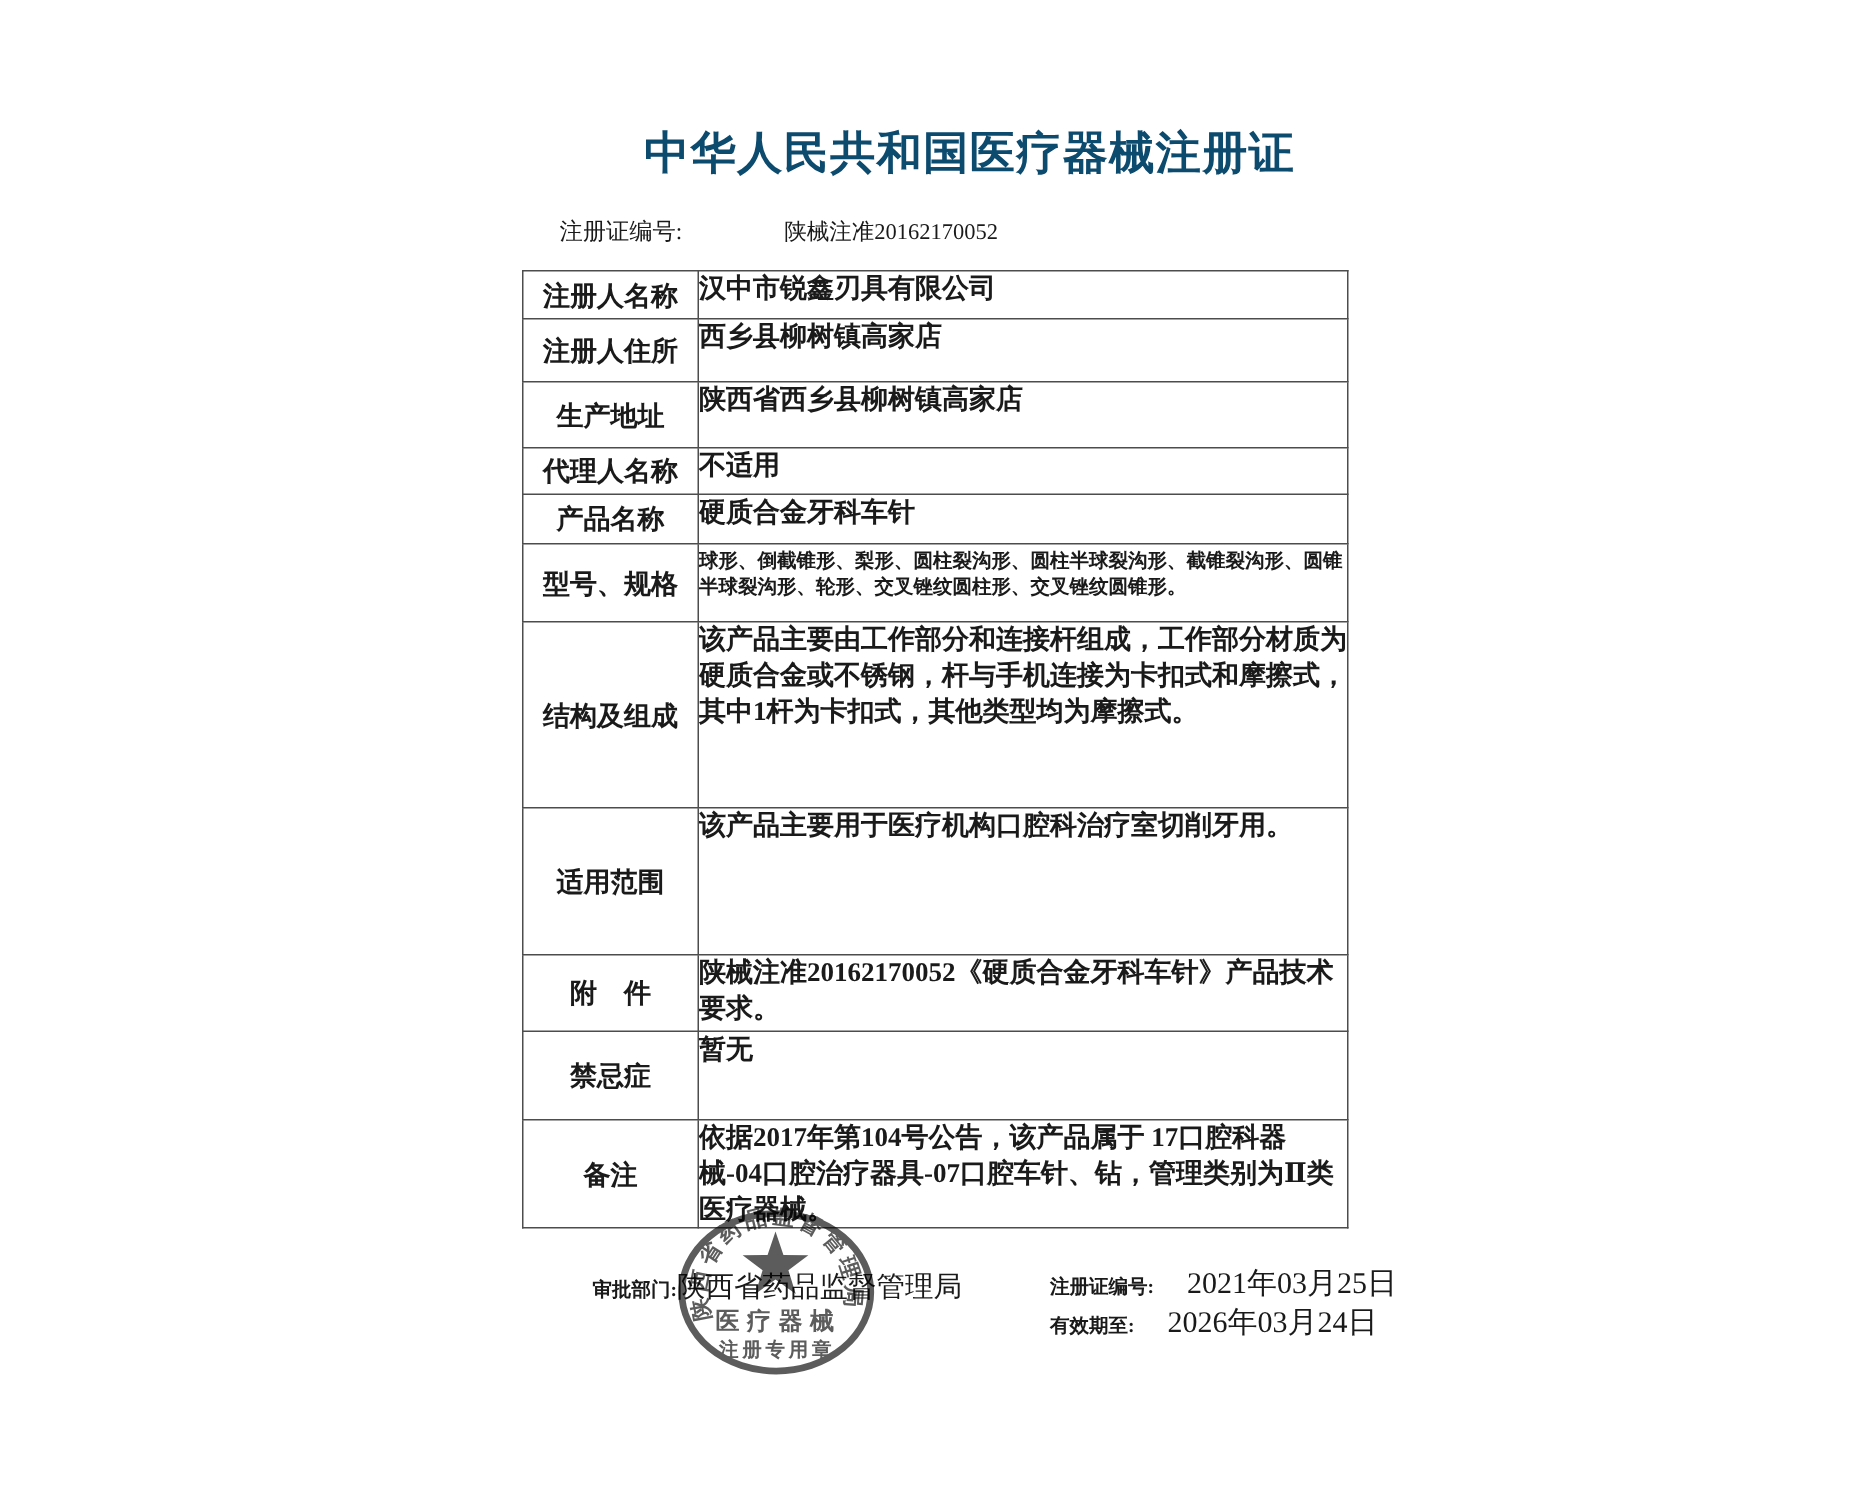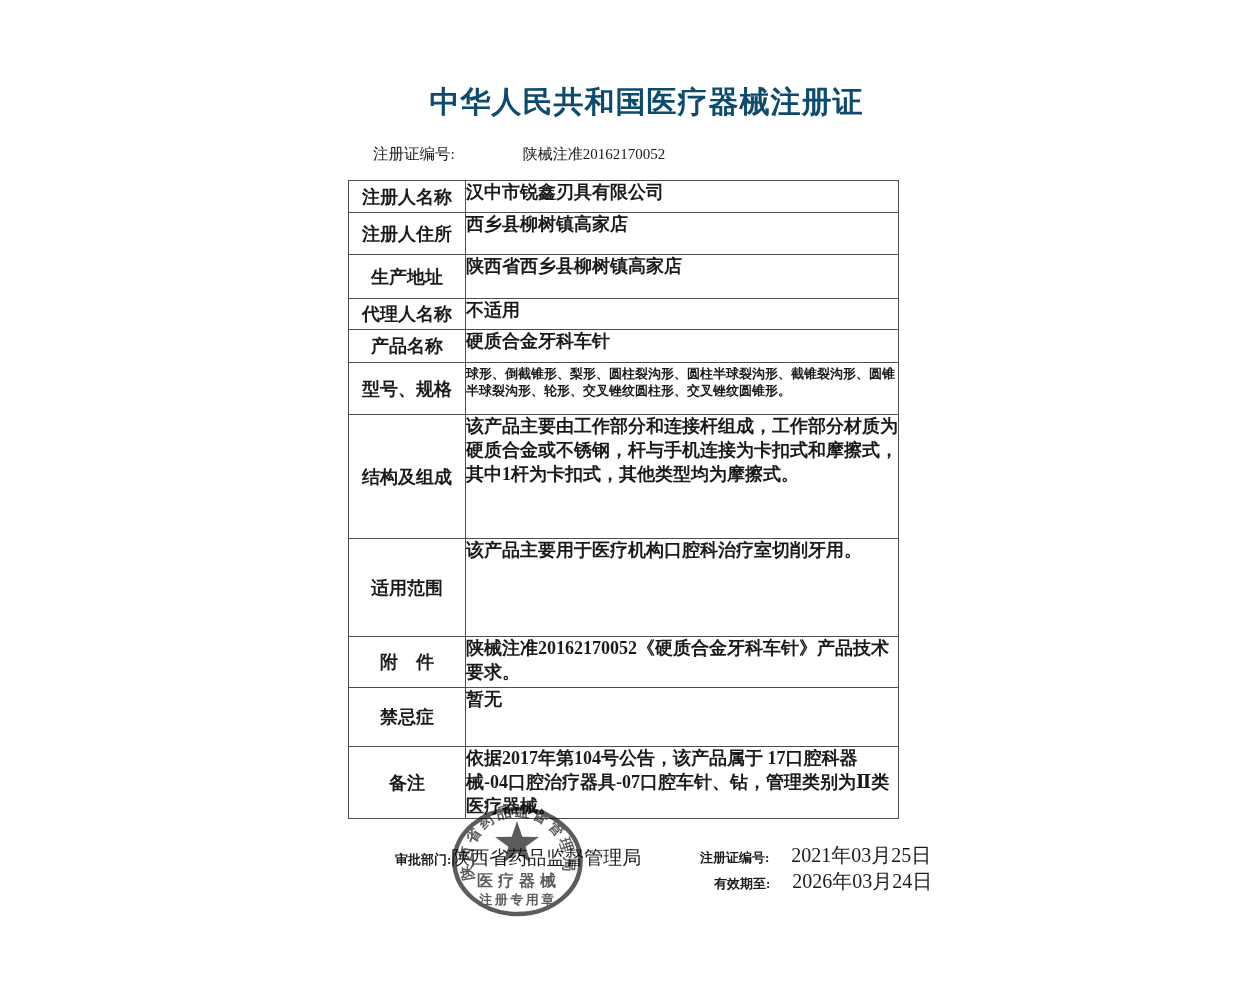--- a/index.html
+++ b/index.html
@@ -51,21 +51,21 @@
     position:absolute;left:367px;top:845px;
     display:flex;align-items:baseline;
   }
   .footer-dept .lbl{font-size:13px;font-weight:600;margin-left:28px;}
   .footer-dept .val{font-size:19px;}
   .footer-date{
     position:absolute;left:700px;
     display:flex;align-items:baseline;gap:22px;
   }
   .footer-date.row1{top:842px;}
-  .footer-date.row2{top:868px;margin-left:14px;}
+  .footer-date.row2{top:868px;}
   .footer-date .lbl{font-size:13px;font-weight:600;}
   .footer-date .val{font-size:20px;}
   .seal{
     position:absolute;left:450px;top:805px;
     width:136px;height:114px;
     mix-blend-mode:multiply;
     opacity:.86;
   }
   .seal text{
     font-family:"Liberation Serif","DejaVu Serif",serif;

